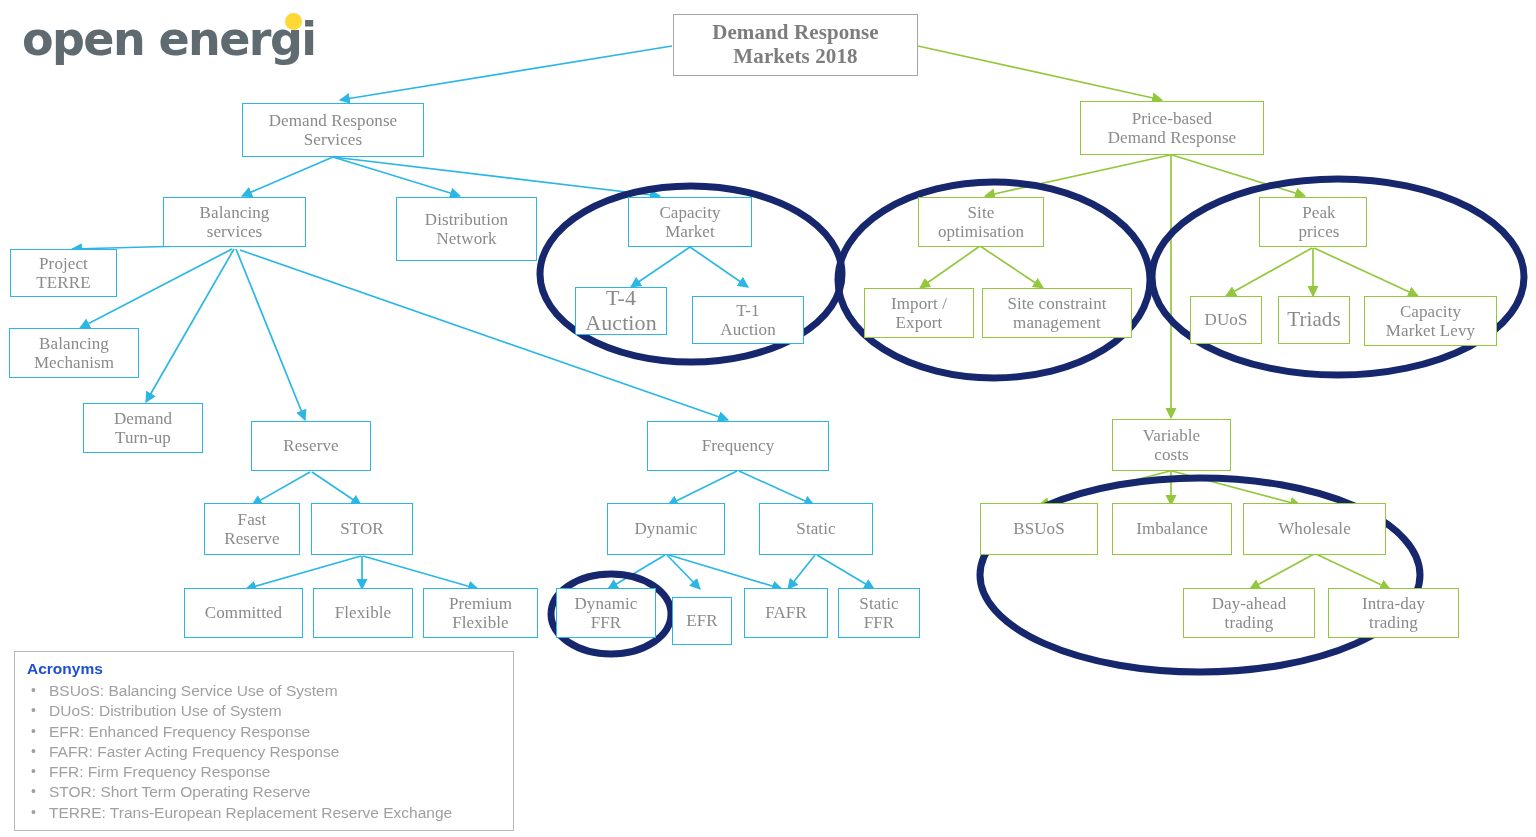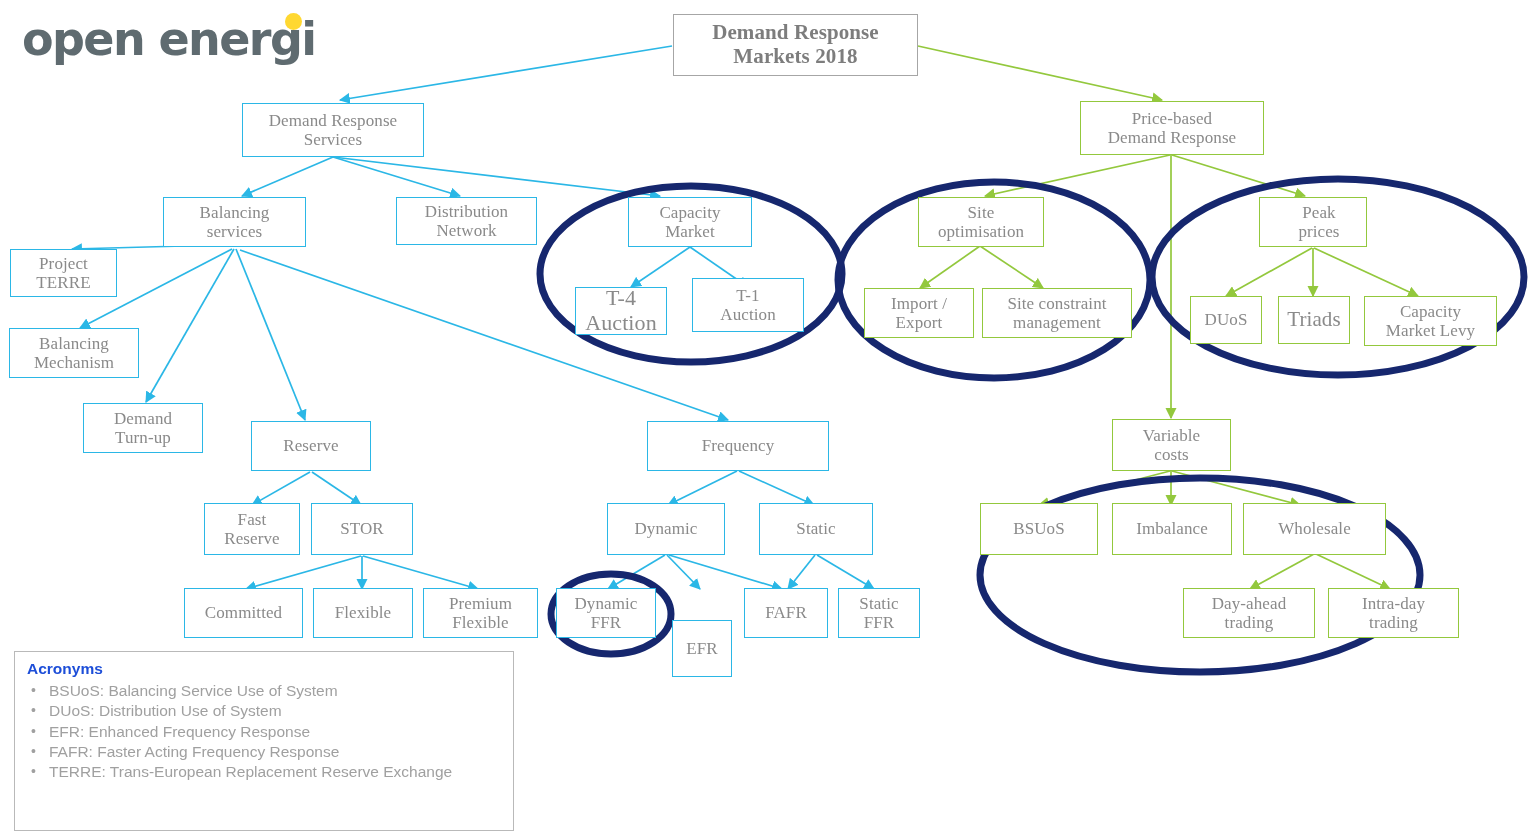--- a/index.html
+++ b/index.html
@@ -103,31 +103,31 @@
   <div class="node gy root" style="left:673px;top:14px;width:245px;height:62px;"></div>
   <div class="node gy root" style="left:673px;top:14px;width:245px;height:62px;border:none;background:none;pointer-events:none;flex-direction:column;">
     <span>Demand Response</span>
     <span>Markets 2018</span>
   </div>
 
   <div class="node cy" style="left:242px;top:103px;width:182px;height:54px;font-size:17px;">Demand Response<br>Services</div>
   <div class="node gr" style="left:1080px;top:101px;width:184px;height:54px;font-size:17px;">Price-based<br>Demand Response</div>
 
   <div class="node cy" style="left:163px;top:197px;width:143px;height:50px;font-size:17px;">Balancing<br>services</div>
-  <div class="node cy" style="left:396px;top:197px;width:141px;height:48px;font-size:17px;">Distribution<br>Network</div>
+  <div class="node cy" style="left:396px;top:197px;width:141px;height:64px;font-size:17px;">Distribution<br>Network</div>
   <div class="node cy" style="left:628px;top:197px;width:124px;height:50px;font-size:17px;">Capacity<br>Market</div>
   <div class="node gr" style="left:918px;top:197px;width:126px;height:50px;font-size:17px;">Site<br>optimisation</div>
   <div class="node gr" style="left:1259px;top:197px;width:108px;height:50px;font-size:17px;padding-left:12px;">Peak<br>prices</div>
 
   <div class="node cy" style="left:10px;top:249px;width:107px;height:48px;font-size:17px;">Project<br>TERRE</div>
   <div class="node cy" style="left:9px;top:328px;width:130px;height:50px;font-size:17px;">Balancing<br>Mechanism</div>
   <div class="node cy" style="left:83px;top:403px;width:120px;height:50px;font-size:17px;">Demand<br>Turn-up</div>
 
   <div class="node cy" style="left:575px;top:287px;width:92px;height:48px;font-size:22px;">T-4<br>Auction</div>
-  <div class="node cy" style="left:692px;top:278px;width:112px;height:54px;font-size:17px;">T-1<br>Auction</div>
+  <div class="node cy" style="left:692px;top:296px;width:112px;height:48px;font-size:17px;">T-1<br>Auction</div>
 
   <div class="node gr" style="left:864px;top:288px;width:110px;height:50px;font-size:17px;">Import /<br>Export</div>
   <div class="node gr" style="left:982px;top:288px;width:150px;height:50px;font-size:17px;">Site constraint<br>management</div>
 
   <div class="node gr" style="left:1190px;top:296px;width:72px;height:48px;font-size:17px;">DUoS</div>
   <div class="node gr" style="left:1278px;top:296px;width:72px;height:48px;font-size:21px;">Triads</div>
   <div class="node gr" style="left:1364px;top:296px;width:133px;height:50px;font-size:17px;">Capacity<br>Market Levy</div>
 
   <div class="node cy" style="left:251px;top:421px;width:120px;height:50px;font-size:17px;">Reserve</div>
   <div class="node cy" style="left:647px;top:421px;width:182px;height:50px;font-size:17px;">Frequency</div>
@@ -139,31 +139,33 @@
   <div class="node cy" style="left:759px;top:503px;width:114px;height:52px;font-size:17px;">Static</div>
 
   <div class="node gr" style="left:980px;top:503px;width:118px;height:52px;font-size:17px;">BSUoS</div>
   <div class="node gr" style="left:1112px;top:503px;width:120px;height:52px;font-size:17px;">Imbalance</div>
   <div class="node cy" style="left:184px;top:588px;width:119px;height:50px;font-size:17px;">Committed</div>
 
   <div class="node gr" style="left:1243px;top:503px;width:143px;height:52px;font-size:17px;">Wholesale</div>
   <div class="node cy" style="left:313px;top:588px;width:100px;height:50px;font-size:17px;">Flexible</div>
   <div class="node cy" style="left:423px;top:588px;width:115px;height:50px;font-size:17px;">Premium<br>Flexible</div>
   <div class="node cy" style="left:556px;top:588px;width:100px;height:50px;font-size:17px;">Dynamic<br>FFR</div>
-  <div class="node cy" style="left:672px;top:620px;width:60px;height:57px;font-size:17px;">EFR</div>
+  <div class="node cy" style="left:672px;top:597px;width:60px;height:48px;font-size:17px;">EFR</div>
   <div class="node cy" style="left:744px;top:588px;width:84px;height:50px;font-size:17px;">FAFR</div>
   <div class="node cy" style="left:838px;top:588px;width:82px;height:50px;font-size:17px;">Static<br>FFR</div>
 
   <div class="node gr" style="left:1183px;top:588px;width:132px;height:50px;font-size:17px;">Day-ahead<br>trading</div>
   <div class="node gr" style="left:1328px;top:588px;width:131px;height:50px;font-size:17px;">Intra-day<br>trading</div>
 
   <div class="acronyms">
     <h4>Acronyms</h4>
     <ul id="acronym-list">
         <li>BSUoS: Balancing Service Use of System</li>
         <li>DUoS: Distribution Use of System</li>
         <li>EFR: Enhanced Frequency Response</li>
         <li>FAFR: Faster Acting Frequency Response</li>
+        <li>FFR: Firm Frequency Response</li>
+        <li>STOR: Short Term Operating Reserve</li>
         <li>TERRE: Trans-European Replacement Reserve Exchange</li>
       </ul>
   </div>
 
 </div>
 
 </body></html>

